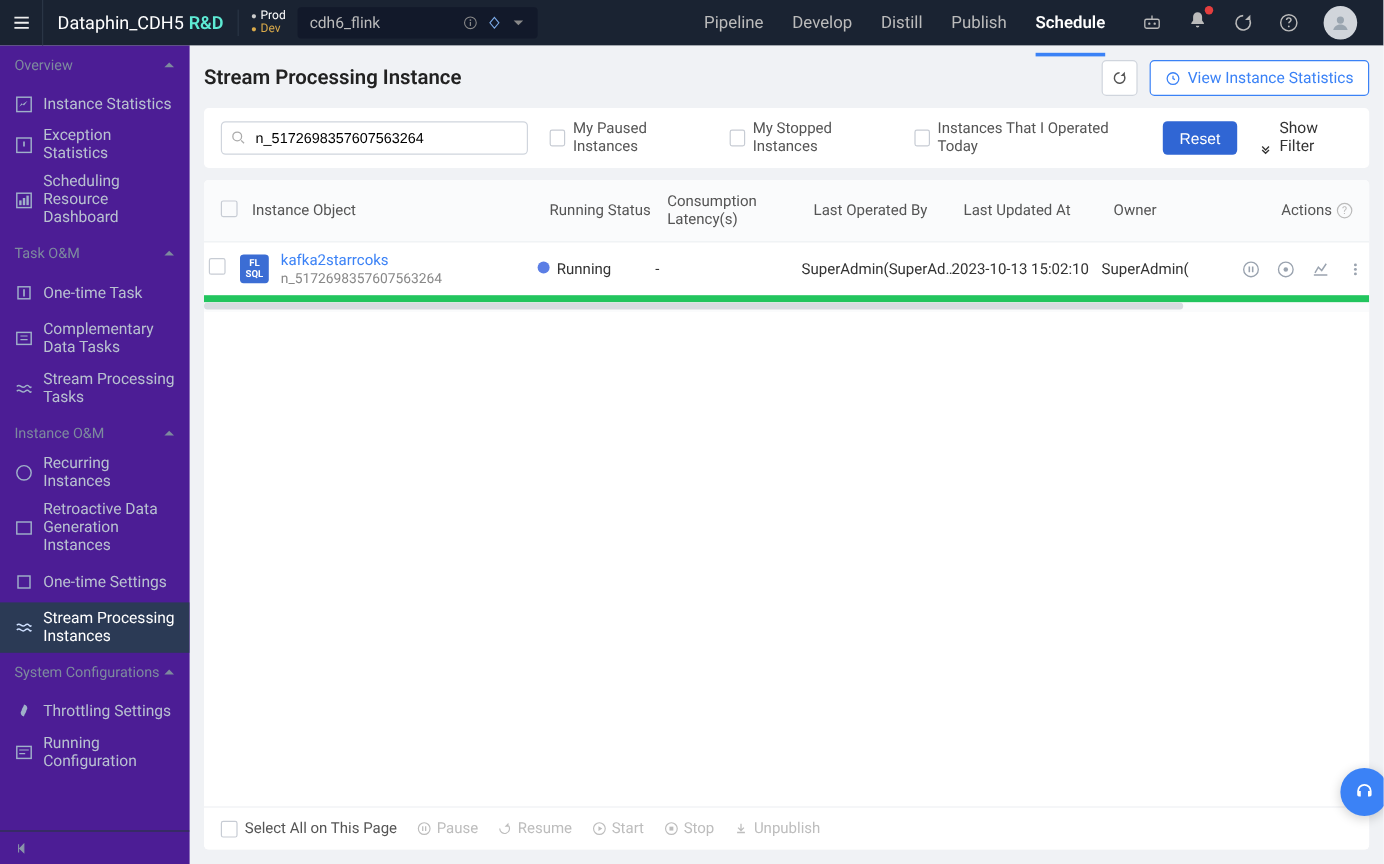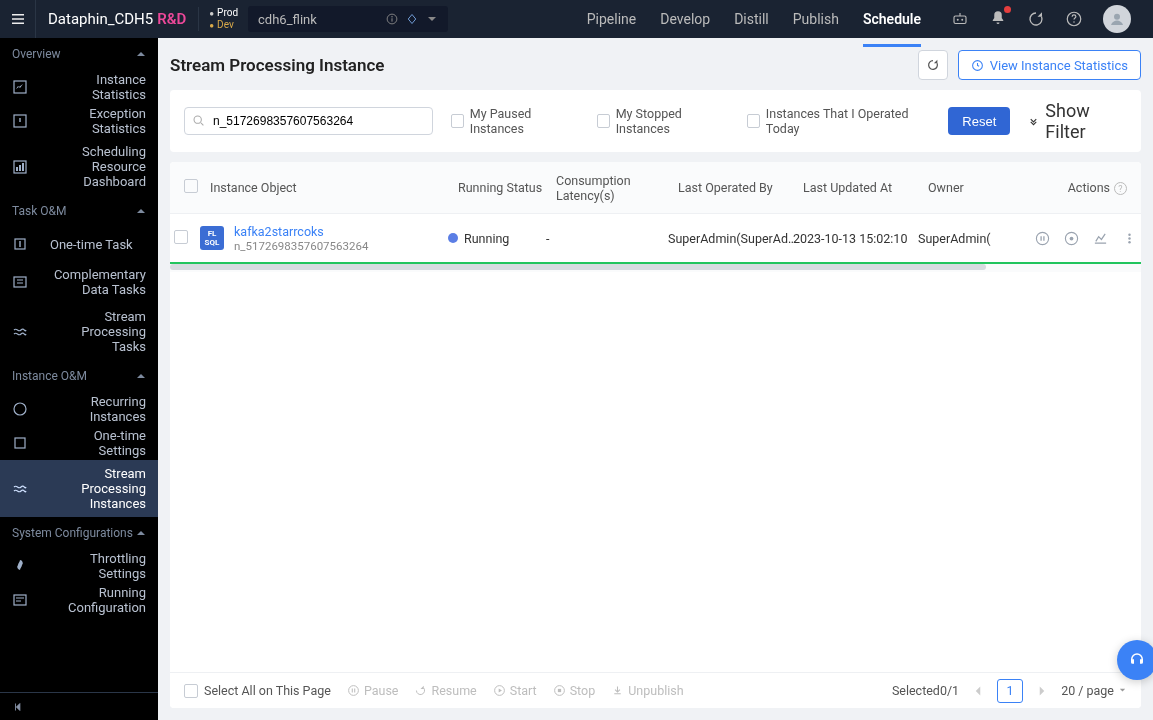--- a/index.html
+++ b/index.html
@@ -3,44 +3,44 @@
 <meta charset="utf-8">
 <style>
 * { box-sizing: border-box; margin: 0; padding: 0; }
 body { font-family: -apple-system, BlinkMacSystemFont, "Segoe UI", Roboto, sans-serif; font-size: 13px; color: #333; background: #f0f2f5; width: 1153px; height: 720px; overflow: hidden; position: relative; }
 
 
 .topbar { height: 38px; background: #1a2332; display: flex; align-items: center; color: #fff; padding: 0 12px 0 0; }
 .hamburger { width: 36px; height: 38px; display: flex; align-items: center; justify-content: center; cursor: pointer; border-right: 1px solid #2a3545; }
 .hamburger svg { width: 16px; height: 16px; fill: #eee; }
 .brand { padding: 0 12px; font-size: 15px; white-space: nowrap; display: flex; align-items: center; gap: 4px; }
-.brand-suffix { color: #ec4899; font-weight: 600; }
+.brand-suffix { color: #5eead4; font-weight: 600; }
 .env-badge { display: flex; flex-direction: column; gap: 0; font-size: 10px; line-height: 11px; padding: 0 10px; border-left: 1px solid #2a3545; }
 .env-prod::before { content: "●"; color: #ccc; margin-right: 3px; font-size: 8px; }
 .env-dev { color: #d8a94a; }
 .env-dev::before { content: "●"; color: #d8a94a; margin-right: 3px; font-size: 8px; }
 .project-sel { background: #12192a; border-radius: 3px; height: 26px; display: flex; align-items: center; padding: 0 10px; min-width: 200px; color: #bbb; cursor: pointer; gap: 8px; }
 .project-sel .spacer { flex: 1; }
 .project-sel .icn { width: 12px; fill: #888; }
 .topnav { display: flex; gap: 24px; margin-left: auto; padding: 0 20px; align-items: stretch; height: 54px; }
 .topnav-item { display: flex; align-items: center; cursor: pointer; color: #bbb; font-size: 14px; position: relative; }
 .topnav-item.active { color: #fff; font-weight: 600; }
 .topnav-item.active::after { content: ""; position: absolute; bottom: -1px; left: 0; right: 0; height: 3px; background: #3b82f6; }
 .topicons { display: flex; gap: 20px; align-items: center; padding: 0 10px; }
 .topicon { width: 18px; height: 18px; fill: #bbb; cursor: pointer; position: relative; }
 .bell-dot { position: absolute; top: -3px; right: -4px; width: 7px; height: 7px; background: #e53e3e; border-radius: 50%; }
 .avatar { width: 28px; height: 28px; border-radius: 50%; background: #d1d5db; cursor: pointer; display:flex; align-items:center; justify-content:center; }
 .avatar svg { width: 18px; height: 18px; fill: #9aa5b0; }
 
 
 .main { display: flex; height: calc(720px - 38px); }
-.sidebar { width: 158px; background: #000000; color: #b8c1d0; display: flex; flex-direction: column; overflow-y: auto; position: relative; text-align: right; }
+.sidebar { width: 158px; background: #4c1d95; color: #b8c1d0; display: flex; flex-direction: column; overflow-y: auto; position: relative; }
 .side-group-hdr { display: flex; align-items: center; padding: 0 12px; height: 32px; font-size: 12px; color: #7d8a9e; cursor: pointer; }
 .side-group-hdr .chev { margin-left: auto; width: 10px; height: 10px; fill: #7d8a9e; }
-.side-item { display: flex; align-items: center; gap: 22px; padding: 0 12px; min-height: 34px; cursor: pointer; font-size: 13px; }
+.side-item { display: flex; align-items: center; gap: 8px; padding: 0 12px; min-height: 34px; cursor: pointer; font-size: 13px; }
 .side-item.tall { padding: 6px 12px; line-height: 15px; }
 .side-item.active { background: #2b3a55; color: #fff; }
 .side-item .sicon { width: 16px; height: 16px; fill: #9fb0c9; flex-shrink: 0; }
 .side-collapse { height: 28px; border-top: 1px solid #2a3648; display: flex; align-items: center; padding: 0 12px; margin-top: auto; }
 .side-collapse svg { width: 14px; height: 14px; fill: #8a96aa; cursor: pointer; }
 
 .content { flex: 1; background: #f0f2f5; display: flex; flex-direction: column; padding: 12px; gap: 10px; overflow: hidden; }
 
 .page-header { display: flex; align-items: center; }
 .page-title { font-size: 17px; font-weight: 600; color: #222; }
@@ -50,35 +50,35 @@
 .btn-outline-p { height: 30px; border: 1px solid #3b82f6; color: #3b82f6; background: #fff; border-radius: 4px; padding: 0 12px; display: flex; align-items: center; gap: 6px; cursor: pointer; font-size: 13px; }
 .btn-outline-p svg { width: 13px; height: 13px; fill: #3b82f6; }
 
 .filterbar { background: #fff; border-radius: 4px; padding: 10px 14px; display: flex; align-items: center; gap: 18px; }
 .search-wrap { position: relative; width: 270px; }
 .search-wrap input { width: 100%; height: 28px; border: 1px solid #d0d5dd; border-radius: 4px; padding: 0 8px 0 28px; font-size: 12px; }
 .search-wrap svg { position: absolute; left: 8px; top: 7px; width: 13px; height: 13px; fill: #aaa; }
 .chk { display: flex; align-items: center; gap: 6px; cursor: pointer; font-size: 12.5px; color: #555; }
 .chk .box { width: 14px; height: 14px; border: 1px solid #c7ccd4; border-radius: 2px; }
 .btn-primary { background: #3066d4; color: #fff; height: 28px; padding: 0 14px; border-radius: 4px; border: none; margin-left: auto; cursor: pointer; font-size: 13px; }
-.showfilter { display: flex; align-items: center; gap: 6px; cursor: pointer; color: #333; font-size: 18px; }
+.showfilter { display: flex; align-items: flex-end; gap: 6px; cursor: pointer; color: #333; font-size: 13px; }
 .showfilter svg { width: 12px; height: 12px; fill: #333; }
 
 .tablewrap { background: #fff; flex: 1; display: flex; flex-direction: column; overflow: hidden; border-radius: 4px; }
 .thead { display: flex; align-items: center; padding: 0 14px; height: 52px; background: #fafbfc; font-size: 12.5px; color: #555; border-bottom: 1px solid #eef0f3; }
 .th-chk { width: 26px; }
 .th-obj { width: 248px; }
 .th-status { width: 98px; }
 .th-lat { width: 122px; }
 .th-oper { width: 125px; }
 .th-upd { width: 125px; }
 .th-own { width: 110px; }
-.th-act { flex: 1; text-align: right; display: flex; justify-content: flex-end; align-items: flex-end; gap: 4px; }
+.th-act { flex: 1; text-align: right; display: flex; justify-content: flex-end; align-items: center; gap: 4px; }
 .th-act .help { width: 13px; height: 13px; border: 1px solid #bbb; border-radius: 50%; display: inline-flex; align-items: center; justify-content: center; font-size: 9px; color: #bbb; }
-.trow { display: flex; align-items: center; padding: 0 4px; height: 50px; border-bottom: 2px solid #22c55e; font-size: 12.5px; }
+.trow { display: flex; align-items: center; padding: 0 4px; height: 50px; border-bottom: 6px solid #22c55e; font-size: 12.5px; }
 .cell-obj { display: flex; align-items: center; gap: 10px; }
 .sql-badge { width: 24px; height: 24px; background: #3b6dd4; color: #fff; font-size: 8px; font-weight: 700; display: flex; flex-direction: column; align-items: center; justify-content: center; border-radius: 3px; line-height: 9px; }
 .obj-text .link { color: #3b82f6; cursor: pointer; font-size: 12.5px; }
 .obj-text .sub { color: #888; font-size: 11.5px; }
 .status-dot { width: 10px; height: 10px; border-radius: 50%; background: #5b7ee5; display: inline-block; margin-right: 6px; }
 .act-icons { flex: 1; display: flex; justify-content: flex-end; gap: 14px; }
 .act-icons .aic { width: 15px; height: 15px; fill: #9aa3af; cursor: pointer; }
 .hscroll { height: 8px; background: #fafbfc; position: relative; }
 .hscroll .thumb { position: absolute; left: 0; width: 84%; height: 6px; top: 0; background: #d7dbe0; border-radius: 4px; }
 
@@ -240,20 +240,26 @@
       <span>Instance O&amp;M</span>
       <svg class="chev" viewBox="0 0 10 10">
           <path d="M1 7l4-4 4 4z"></path>
         </svg>
     </div>
     <div class="side-item">
         <svg class="sicon" viewBox="0 0 16 16">
           <circle cx="8" cy="8" r="6" fill="none" stroke="#9fb0c9" stroke-width="1.2"></circle>
         </svg>
         <span>Recurring Instances</span>
+      </div>
+    <div class="side-item tall">
+        <svg class="sicon" viewBox="0 0 16 16">
+          <rect x="2" y="3" width="12" height="10" fill="none" stroke="#9fb0c9" stroke-width="1.2"></rect>
+        </svg>
+        <span>Retroactive Data Generation Instances</span>
       </div>
     <div class="side-item">
         <svg class="sicon" viewBox="0 0 16 16">
           <rect x="3" y="3" width="10" height="10" fill="none" stroke="#9fb0c9" stroke-width="1.2"></rect>
         </svg>
         <span>One-time Settings</span>
       </div>
     <div class="side-item tall active">
         <svg class="sicon" viewBox="0 0 16 16">
           <path d="M2 6c3-3 4 3 7 0s4 3 5 0M2 10c3-3 4 3 7 0s4 3 5 0" fill="none" stroke="#cfe0ff" stroke-width="1.2"></path>
@@ -426,36 +432,20 @@
             </svg>
             <span>Stop</span>
           </div>
         <div class="faction">
             <svg viewBox="0 0 16 16">
               <path d="M8 3v7M5 7l3 3 3-3M4 12h8" fill="none" stroke="#bdbdbd" stroke-width="1.3"></path>
             </svg>
             <span>Unpublish</span>
           </div>
 
-        <div class="pager">
-          <span>Selected0/1</span>
-          <svg class="pg-arrow" viewBox="0 0 16 16">
-              <path d="M10 4l-4 4 4 4z"></path>
-            </svg>
-          <div class="pg-num">1</div>
-          <svg class="pg-arrow" viewBox="0 0 16 16">
-              <path d="M6 4l4 4-4 4z"></path>
-            </svg>
-          <div class="pg-sz">
-            <span>20 / page</span>
-            <svg viewBox="0 0 10 10">
-                <path d="M2 3l3 3 3-3z"></path>
-              </svg>
-          </div>
-        </div>
       </div>
     </div>
   </div>
 </div>
 
 <div class="fab">
   <svg viewBox="0 0 24 24">
       <path d="M12 3a8 8 0 00-8 8v4a2 2 0 002 2h2v-6H6v-0a6 6 0 0112 0v0h-2v6h2a2 2 0 002-2v-4a8 8 0 00-8-8z"></path>
     </svg>
 </div>

